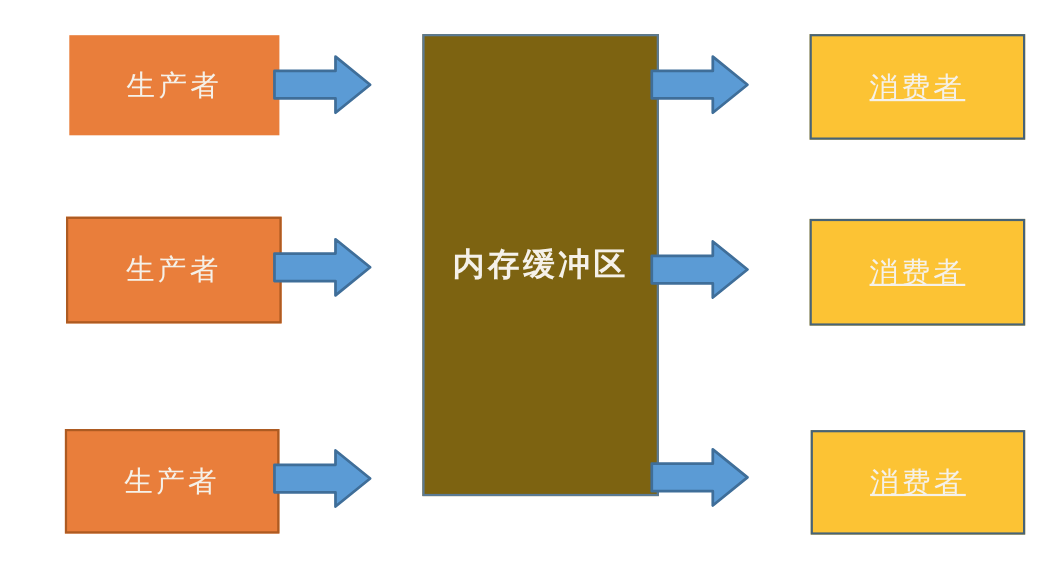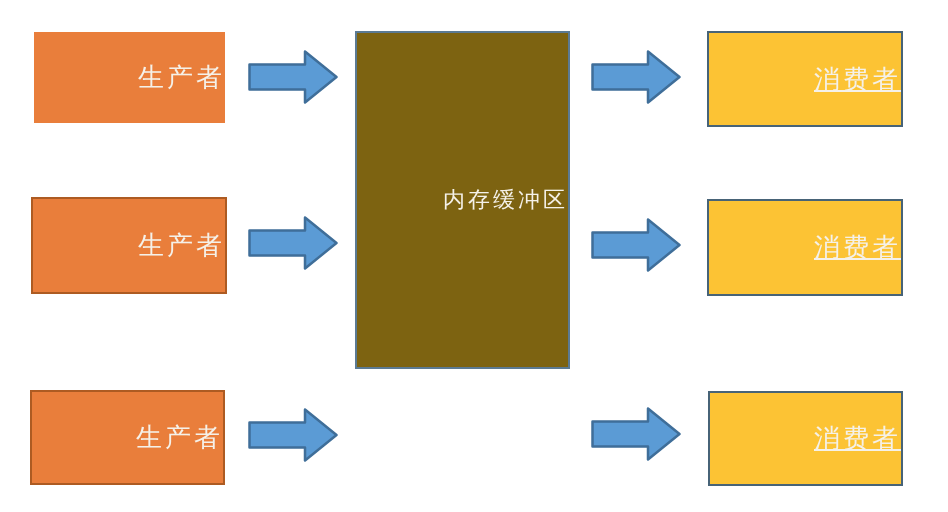--- a/index.html
+++ b/index.html
@@ -12,42 +12,44 @@
     position: relative;
     width: 948px;
     height: 512px;
     background: #ffffff;
     overflow: hidden;
   }
   .box {
     position: absolute;
     display: flex;
     align-items: center;
-    justify-content: flex-end;
+    justify-content: center;
     box-sizing: border-box;
     color: var(--text-color, #F5F1E9);
     font-size: 26px;
     letter-spacing: 3px;
     text-align: center;
+    margin-left: 29px;
   }
   .producer {
     background: var(--producer-fill, #E97E3B);
   }
   .producer.bordered {
     border: 2px solid var(--producer-border, #AD5B22);
   }
   .p1 { left: 34px;  top: 32px;  width: 191px; height: 91px; }
   .p2 { left: 31px;  top: 197px; width: 196px; height: 97px; }
   .p3 { left: 30px;  top: 390px; width: 195px; height: 95px; }
 
   .buffer {
     background: var(--buffer-fill, #7D6311);
     border: 2px solid var(--buffer-border, #5B7A93);
-    left: 355px; top: 31px; width: 215px; height: 338px;
-    font-size: 22px;
+    left: 355px; top: 31px; width: 215px; height: 420px;
+    font-size: 29px;
+    font-weight: bold;
   }
 
   .consumer {
     background: var(--consumer-fill, #FCC334);
     border: 2px solid var(--consumer-border, #476377);
     text-decoration: underline;
   }
   .c1 { left: 707px; top: 31px;  width: 196px; height: 96px; }
   .c2 { left: 707px; top: 199px; width: 196px; height: 97px; }
   .c3 { left: 708px; top: 391px; width: 195px; height: 95px; }

